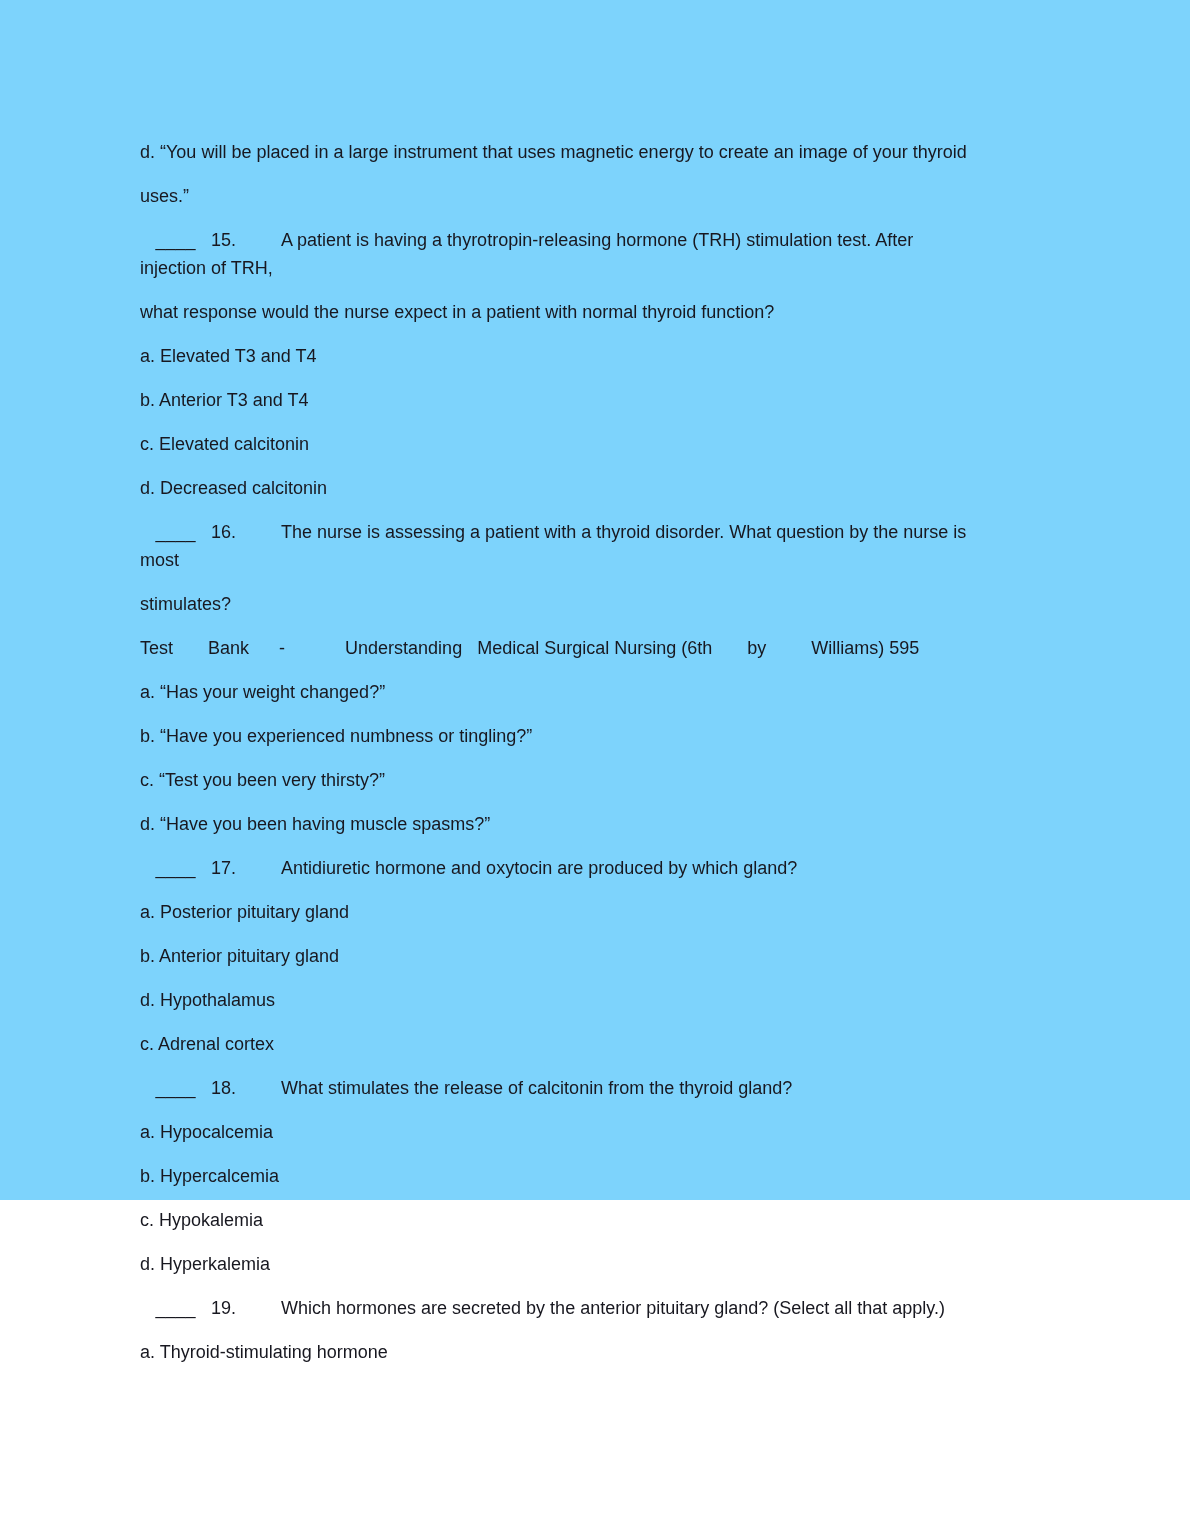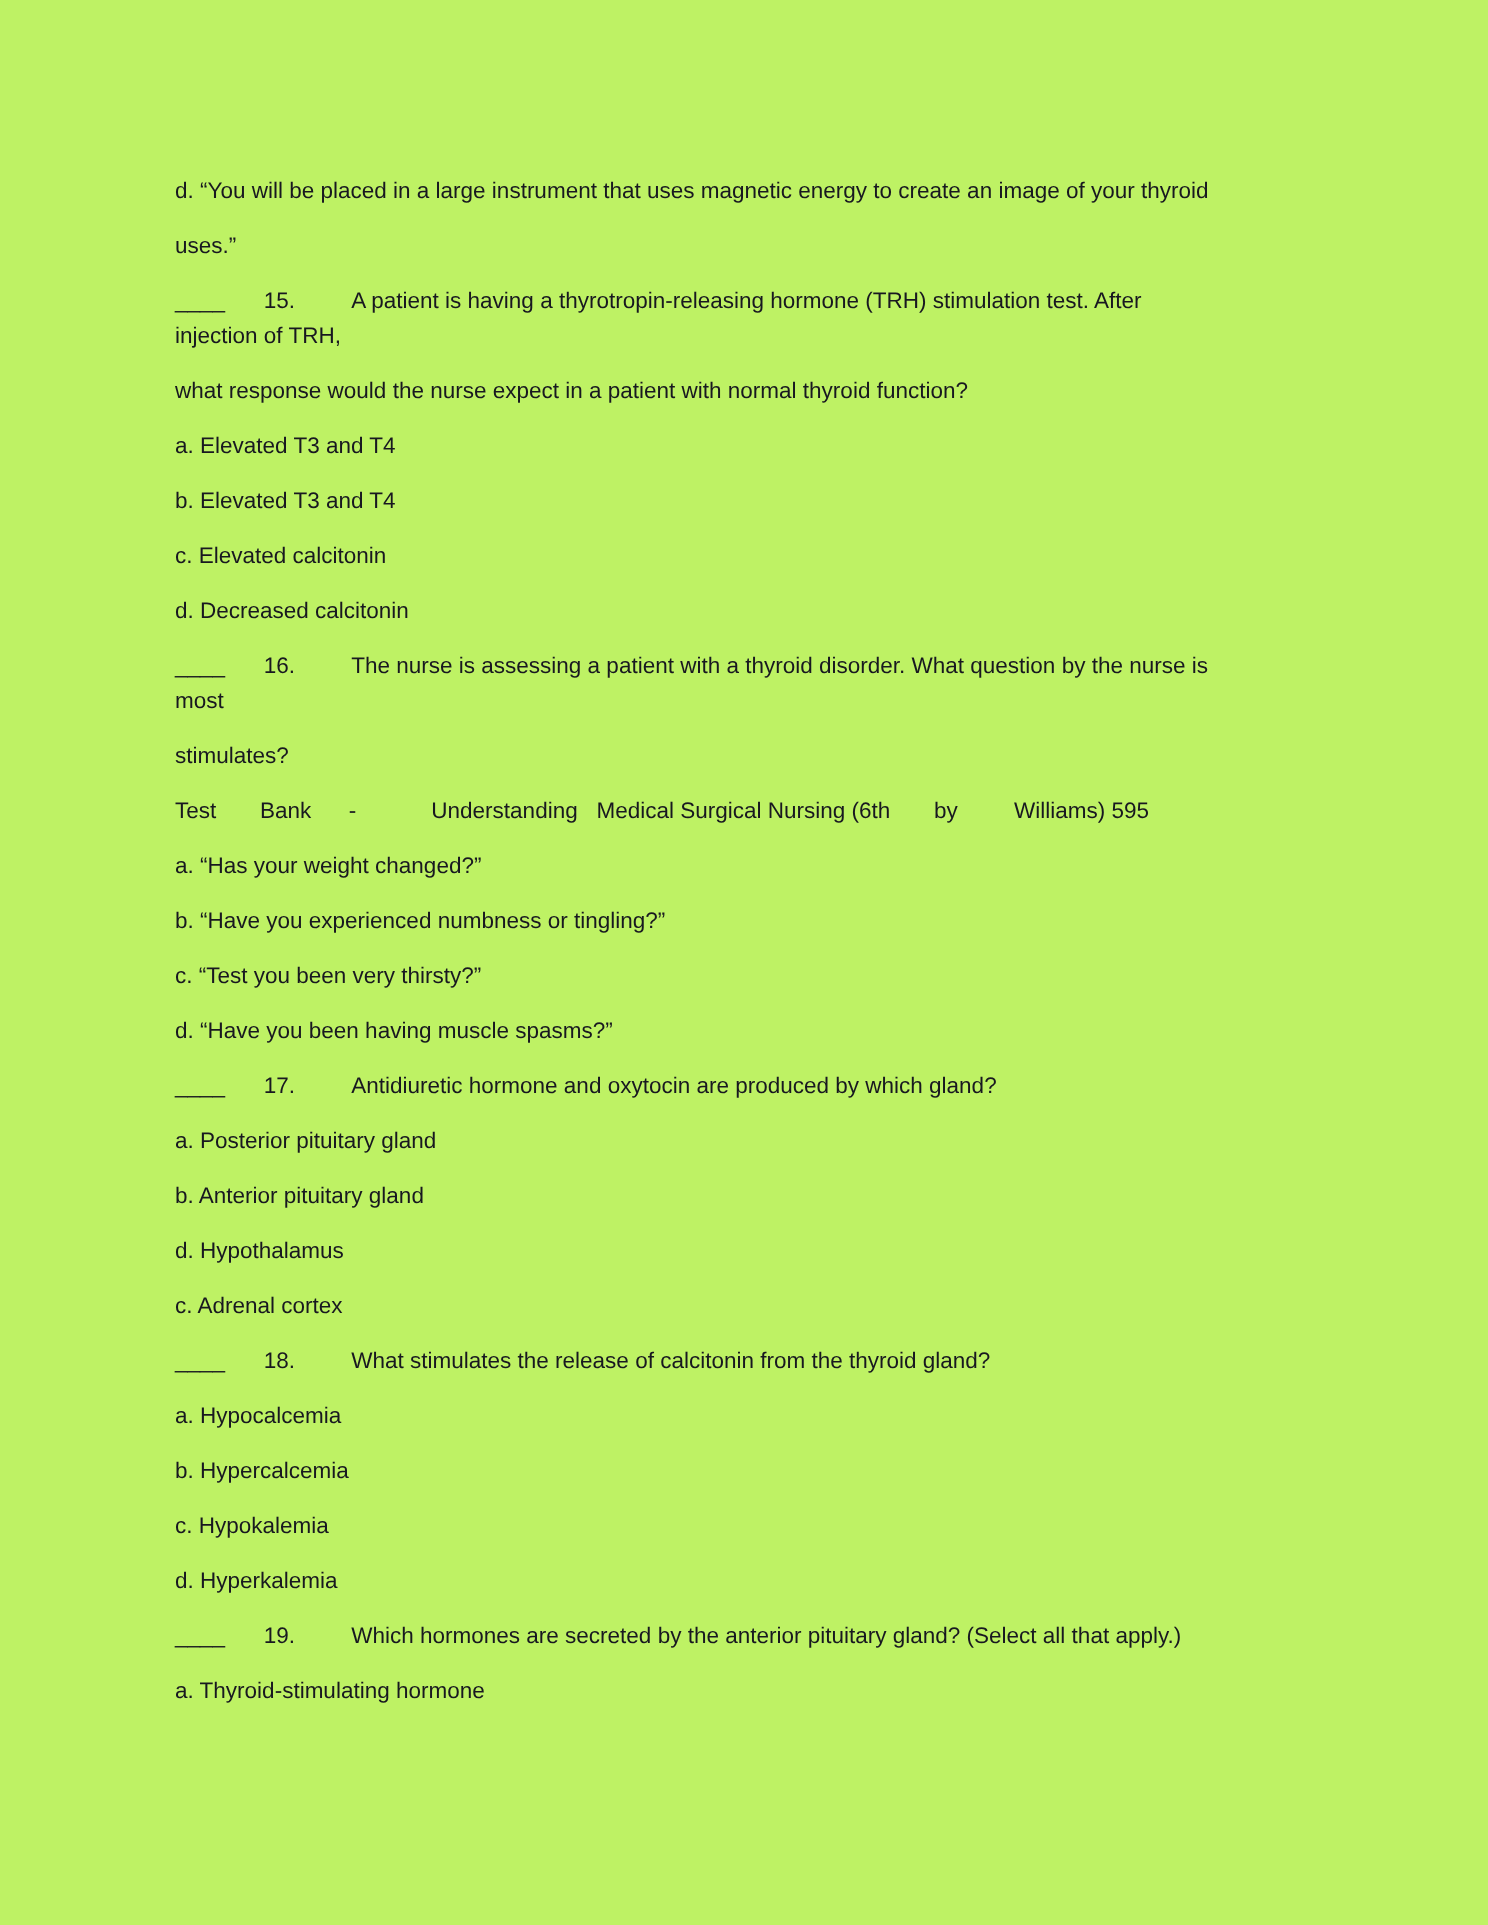--- a/index.html
+++ b/index.html
@@ -11,61 +11,62 @@
     height: 1540px;
     background: #ffffff;
     color: #181820;
     font-family: "Liberation Sans", sans-serif;
     font-size: 18px;
     overflow: hidden;
   }
   .page {
     box-sizing: border-box;
     width: 1190px;
-    height: 1540px;
+    height: 1200px;
     padding: 138px 145px 40px 140px;
-    background: #bef264;
+    background: #7dd3fc;
   }
   p.line {
     margin: 0 0 16px 0;
     line-height: 28px;
     white-space: normal;
   }
   p.line.tight {
     margin-bottom: 0;
   }
   p.line.continuation {
     margin-top: 0;
   }
   p.line.header {
     white-space: pre-wrap;
   }
   .blank {
     display: inline-block;
     width: 71px;
     vertical-align: baseline;
+    text-align: center;
   }
   .qnum {
     display: inline-block;
     width: 70px;
     vertical-align: baseline;
   }
 </style>
 </head>
 <body>
 
 <div class="page">
   <div>
       <p class="line paragraph">d. “You will be placed in a large instrument that uses magnetic energy to create an image of your thyroid</p>
       <p class="line paragraph">uses.”</p>
       <p class="line question tight"><span class="blank">____</span><span class="qnum">15.</span><span>A patient is having a thyrotropin-releasing hormone (TRH) stimulation test. After</span></p>
       <p class="line continuation">injection of TRH,</p>
       <p class="line paragraph">what response would the nurse expect in a patient with normal thyroid function?</p>
       <p class="line option">a. Elevated T3 and T4</p>
-      <p class="line option">b. Elevated T3 and T4</p>
+      <p class="line option">b. Anterior T3 and T4</p>
       <p class="line option">c. Elevated calcitonin</p>
       <p class="line option">d. Decreased calcitonin</p>
       <p class="line question tight"><span class="blank">____</span><span class="qnum">16.</span><span>The nurse is assessing a patient with a thyroid disorder. What question by the nurse is</span></p>
       <p class="line continuation">most</p>
       <p class="line paragraph">stimulates?</p>
       <p class="line header">Test       Bank      -            Understanding   Medical Surgical Nursing (6th       by         Williams) 595</p>
       <p class="line option">a. “Has your weight changed?”</p>
       <p class="line option">b. “Have you experienced numbness or tingling?”</p>
       <p class="line option">c. “Test you been very thirsty?”</p>
       <p class="line option">d. “Have you been having muscle spasms?”</p>

